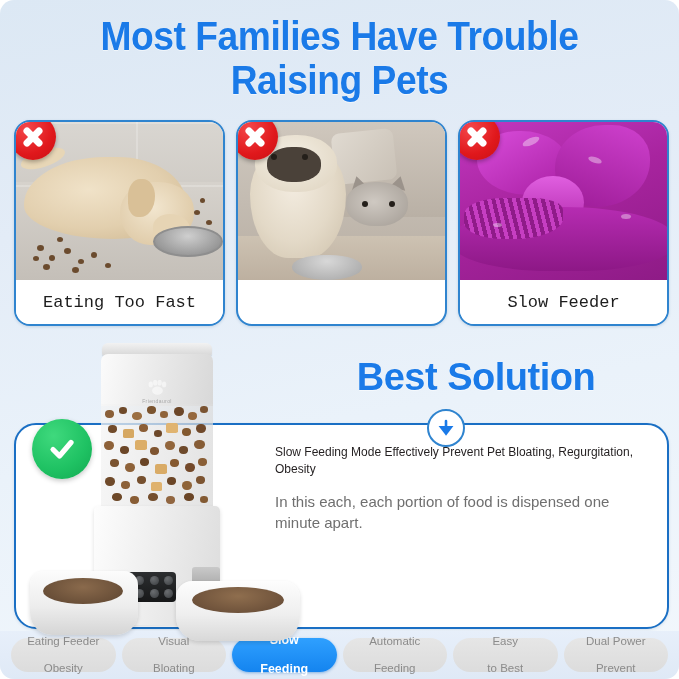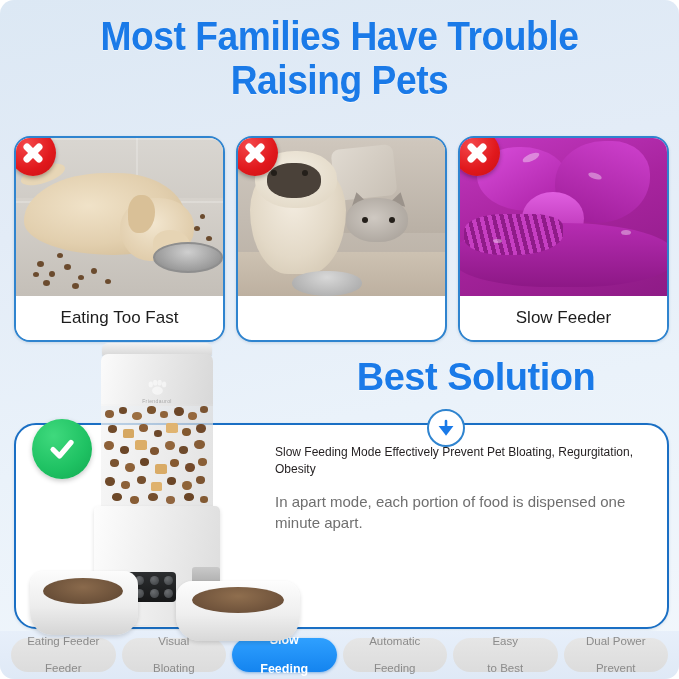--- a/index.html
+++ b/index.html
@@ -19,21 +19,21 @@
     position:absolute;left:0;top:14px;width:679px;
     text-align:center;color:#1a7ae8;
     font-weight:bold;font-size:40px;line-height:1.1;
     letter-spacing:-0.5px;
     transform:scaleX(0.93);transform-origin:50% 0;
     text-shadow:0 1px 0 rgba(255,255,255,.55);
   }
   .headline .l2{display:block;}
 
   
-  .cards{position:absolute;left:14px;top:136px;width:651px;height:202px;}
+  .cards{position:absolute;left:14px;top:120px;width:651px;height:202px;font-family:Liberation Mono, monospace;}
   .card{
     position:absolute;top:0;width:207px;height:202px;
     background:#fff;border:2px solid #2f84cf;border-radius:16px;
     box-shadow:0 1px 3px rgba(40,90,140,.18);
     overflow:hidden;
   }
   .card.c1{left:0;}
   .card.c2{left:222px;}
   .card.c3{left:444px;}
   .card-photo{position:absolute;left:0;top:0;width:100%;height:158px;overflow:hidden;}
@@ -303,21 +303,21 @@
   </div>
 
   <div class="badge-check">
     <svg width="34" height="34" viewBox="0 0 34 34" aria-hidden="true">
       <path d="M8 17.5 L14.5 24 L26 10.5" fill="none" stroke="#fff" stroke-width="5.2" stroke-linecap="round" stroke-linejoin="round"></path>
     </svg>
   </div>
 
   <div class="sol-text">
     <div class="sol-title">Slow Feeding Mode Effectively Prevent Pet Bloating, Regurgitation, Obesity</div>
-    <div class="sol-sub">In apart mode, each portion of food is dispensed one minute apart.</div>
+    <div class="sol-sub">In this each, each portion of food is dispensed one minute apart.</div>
   </div>
 
   <div class="feeder">
     <div class="hopper-lid"></div>
     <div class="hopper-top">
       <svg class="logo-paw" viewBox="0 0 24 18" aria-hidden="true">
         <ellipse cx="5" cy="5" rx="2.4" ry="3.2" fill="#fff"></ellipse>
         <ellipse cx="10" cy="3" rx="2.4" ry="3.2" fill="#fff"></ellipse>
         <ellipse cx="15" cy="3" rx="2.4" ry="3.2" fill="#fff"></ellipse>
         <ellipse cx="20" cy="5" rx="2.4" ry="3.2" fill="#fff"></ellipse>
@@ -395,21 +395,21 @@
     </div>
     <div class="bowl-right">
       <div class="well"></div>
     </div>
   </div>
 
   <div class="tabs">
     <div class="tab">
       <span>
         <span>Eating Feeder</span><br>
-        <span>Feeder</span>
+        <span>Obesity</span>
       </span>
     </div>
     <div class="tab">
       <span>
         <span>Visual</span><br>
         <span>Bloating</span>
       </span>
     </div>
     <div class="tab active">
       <span>

